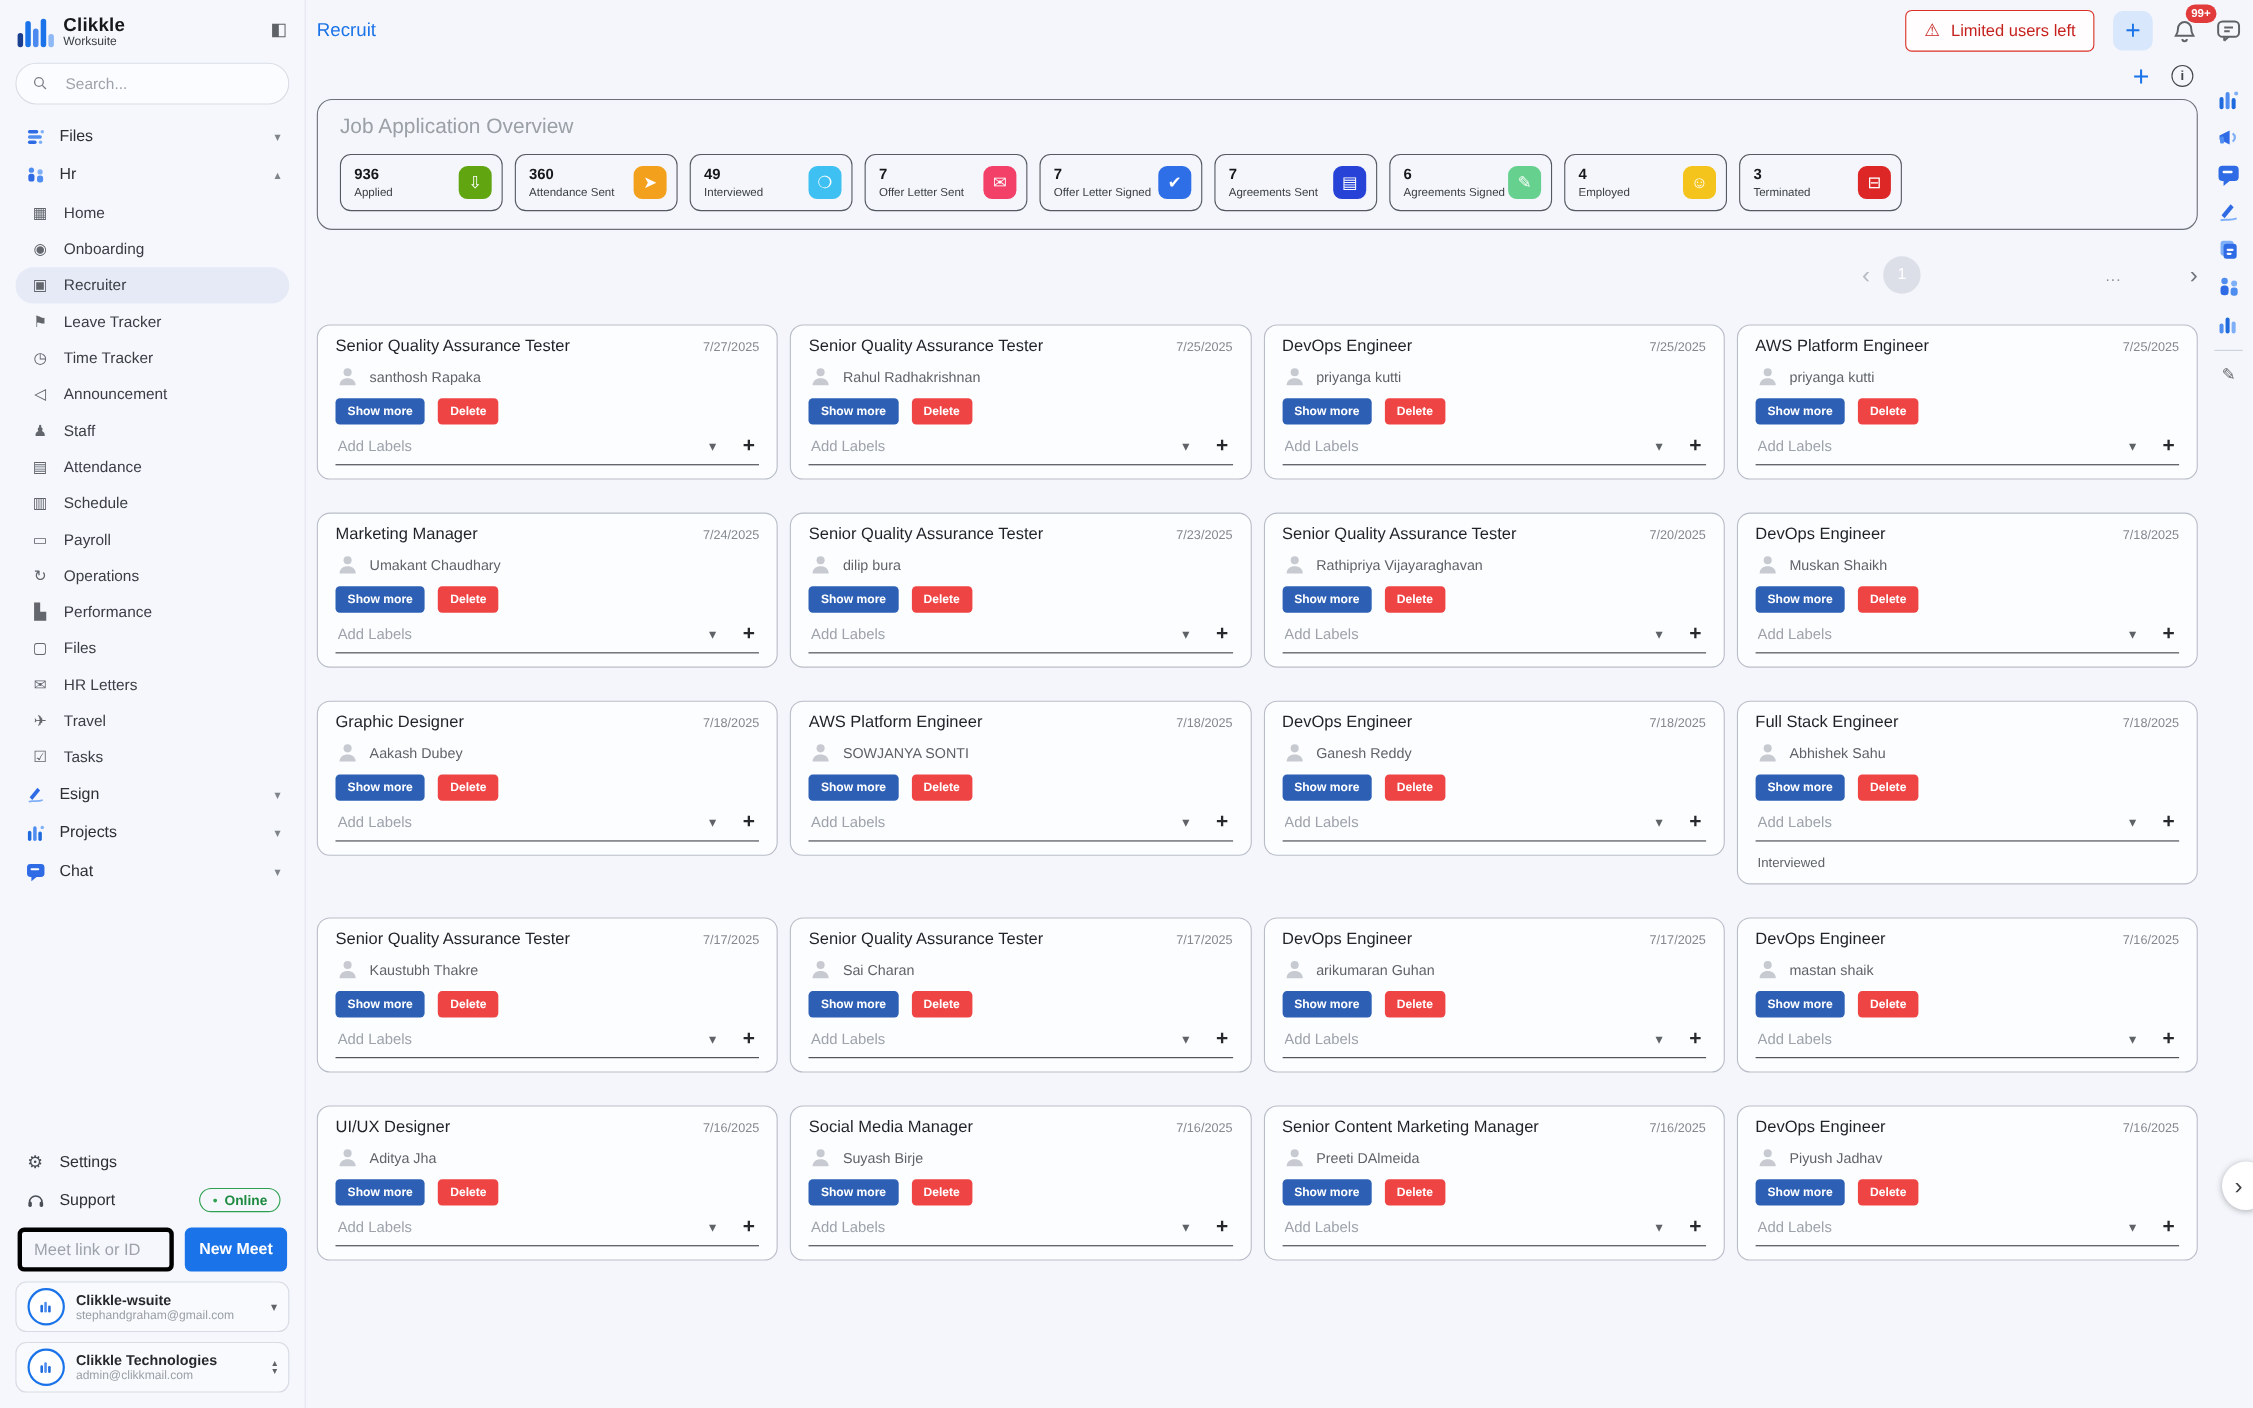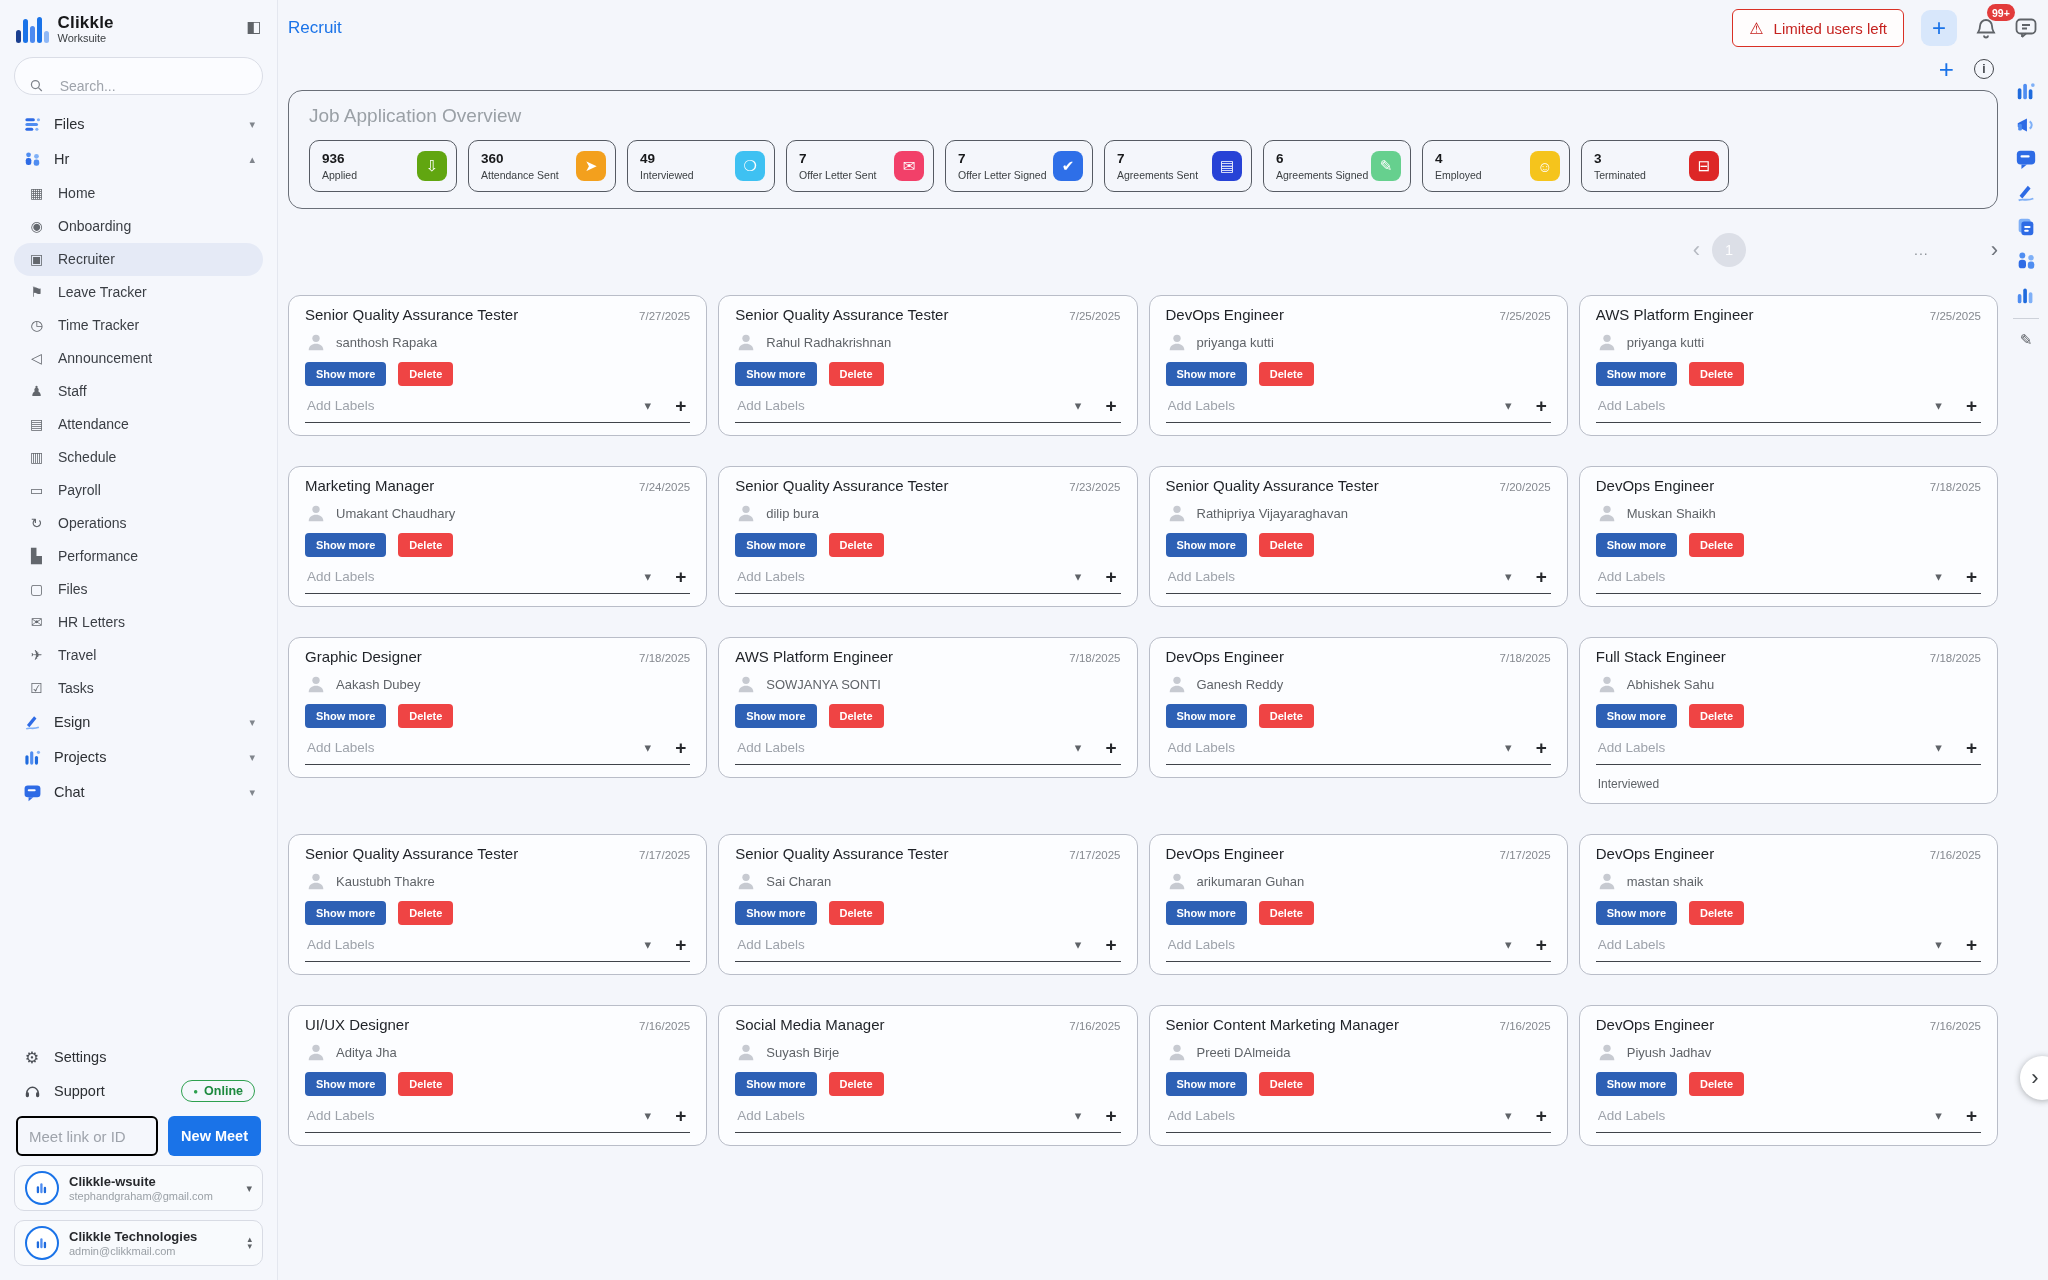--- a/index.html
+++ b/index.html
@@ -8,37 +8,37 @@
   .app { display:flex; height:100%; }
 
   
   .sidebar { width:278px; flex:none; padding:10px 14px 14px; border-right:1px solid #e4e7ef; display:flex; flex-direction:column; background:#f5f7fc; }
   .logo-row { display:flex; align-items:flex-start; gap:9px; padding:4px 2px 0; }
   .logo-bars { display:flex; align-items:flex-end; gap:2.5px; height:28px; margin-top:1px; }
   .logo-bars i { display:block; width:4.5px; border-radius:2.5px; }
   .brand-name { font-size:17px; font-weight:bold; color:#17181a; line-height:1.05; letter-spacing:.2px; }
   .brand-sub { font-size:11px; color:#3c4043; }
   .collapse { margin-left:auto; font-size:16px; color:#5f6368; cursor:pointer; margin-top:3px; }
-  .search-box { margin:13px 0 10px; height:38px; border:1px solid #dadde6; border-radius:19px; background:#fbfcff; display:flex; align-items:flex-end; gap:16px; padding:0 14px; }
+  .search-box { margin:13px 0 10px; height:38px; border:1px solid #dadde6; border-radius:19px; background:#fbfcff; display:flex; align-items:center; gap:16px; padding:0 14px; }
   .search-box input { border:0; outline:0; background:transparent; font:14px "Liberation Sans",sans-serif; color:#3c4043; width:100%; }
   ::placeholder { color:#9ea3ab; opacity:1; }
   .nav { flex:1; min-height:0; overflow:hidden; margin-top:2px; }
   .nav-item { display:flex; align-items:center; gap:12px; height:35px; padding:0 8px; font-size:14.5px; color:#2c2f33; cursor:pointer; }
   .nav-ico { width:20px; display:flex; justify-content:center; flex:none; }
   .chev { margin-left:auto; color:#80858c; font-size:11px; }
   .sub-item { display:flex; align-items:center; gap:12px; height:33px; padding:0 8px 0 13px; font-size:14px; color:#3a3e44; cursor:pointer; border-radius:17px; }
   .sub-glyph { width:19px; text-align:center; font-size:14px; color:#63676d; flex:none; }
   .sub-item.active { background:#e5eaf6; }
   .bottom { margin-top:auto; }
   .row-item { display:flex; align-items:center; gap:12px; height:34px; padding:0 8px; font-size:14.5px; color:#2c2f33; cursor:pointer; }
   .gear { font-size:16px; color:#4a4e55; }
   .online { margin-left:auto; display:flex; align-items:center; gap:6px; border:1.5px solid #2ea04f; color:#1d8a3f; border-radius:14px; padding:3px 11px; font-size:12.5px; font-weight:600; }
   .online .dot { color:#2ea04f; font-size:8px; }
   .meet-row { display:flex; gap:10px; margin:8px 0 4px; padding:0 2px; }
-  .meet-input { flex:1; min-width:0; height:40px; border:2px solid #000000; border-radius:6px; background:transparent; padding:0 11px; font-size:15px; font-family:inherit; outline:0; }
+  .meet-input { flex:1; min-width:0; height:40px; border:4px solid #000000; border-radius:6px; background:transparent; padding:0 11px; font-size:15px; font-family:inherit; outline:0; }
   .new-meet { height:40px; padding:0 13px; background:#1a73e8; color:#fff; border:0; border-radius:6px; font-size:14.5px; font-weight:600; cursor:pointer; font-family:inherit; }
   .account { display:flex; align-items:center; gap:10px; border:1px solid #d8dbe4; border-radius:10px; padding:5px 10px; margin-top:9px; background:#f8fafd; cursor:pointer; }
   .acc-avatar { width:34px; height:34px; border-radius:50%; border:2px solid #1a73e8; display:flex; align-items:center; justify-content:center; background:#fff; flex:none; }
   .acc-name { font-size:13px; font-weight:600; color:#26282c; }
   .acc-email { font-size:11px; color:#9aa0a6; margin-top:1px; }
   .acc-chev { margin-left:auto; color:#5f6368; font-size:11px; }
   .unfold { display:flex; flex-direction:column; line-height:7px; font-size:9px; margin-left:auto; color:#5f6368; text-align:center; }
 
   
   .main { flex:1; display:flex; flex-direction:column; padding:0 50px 0 10px; min-width:0; }

